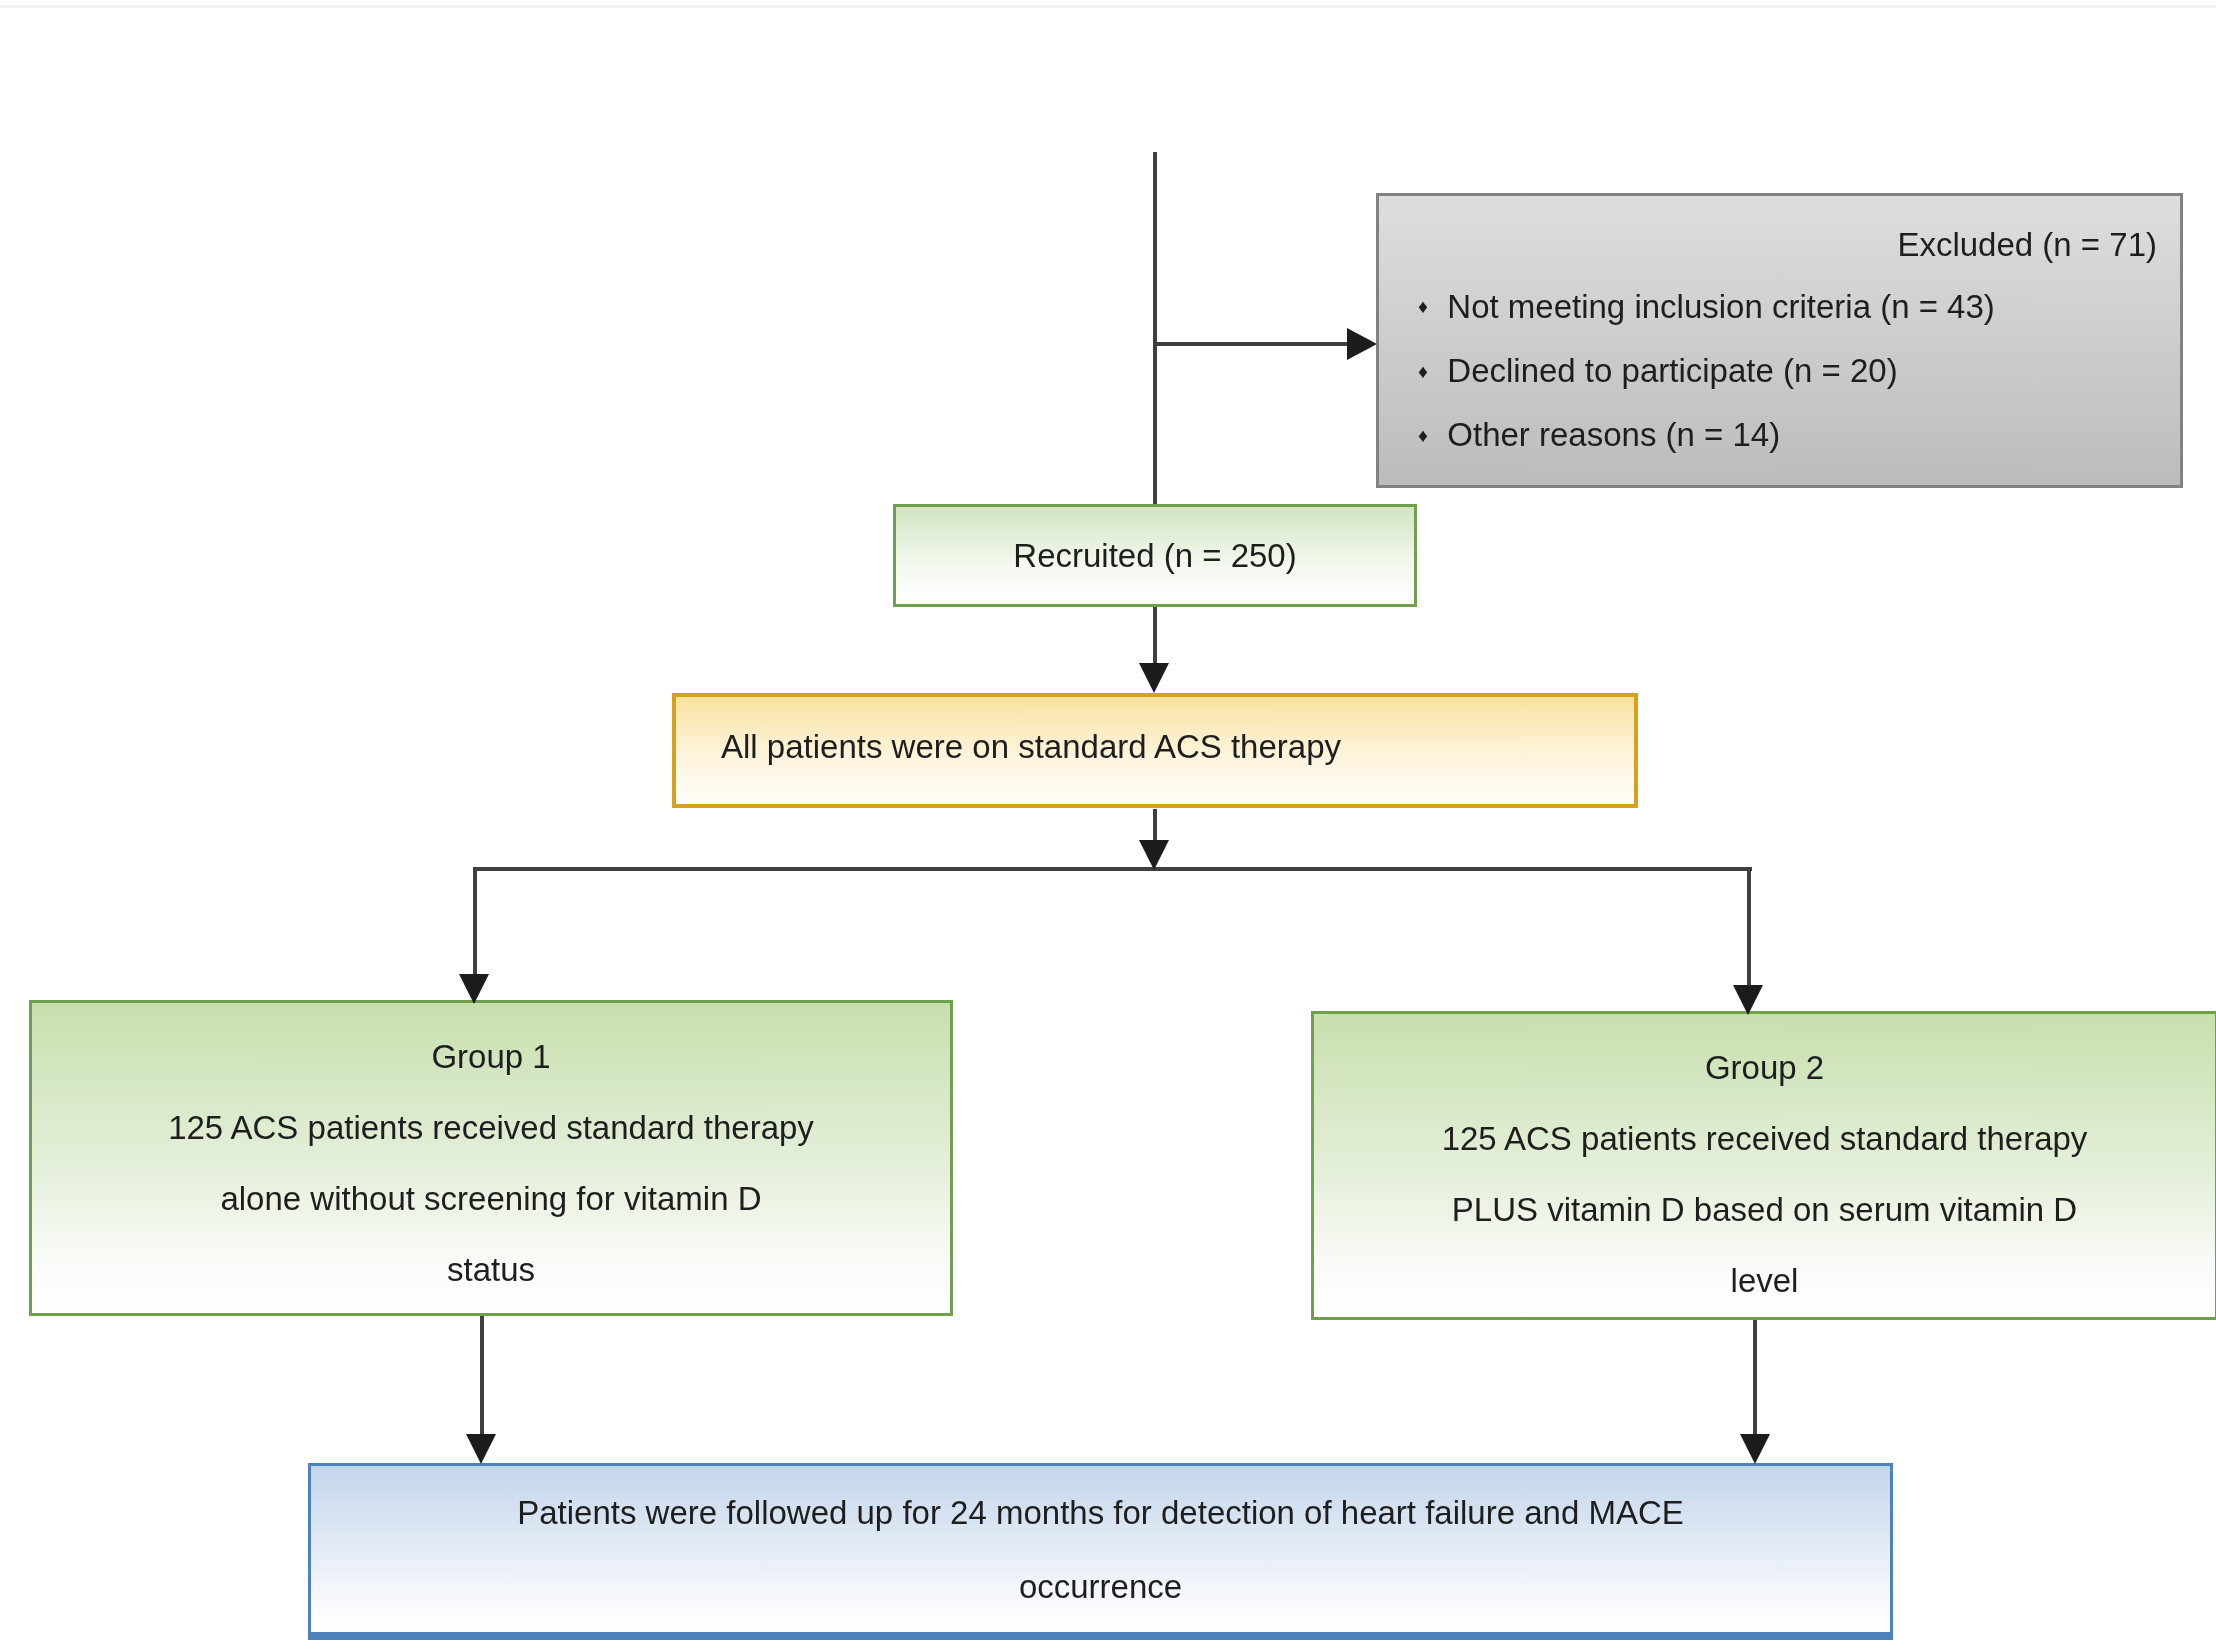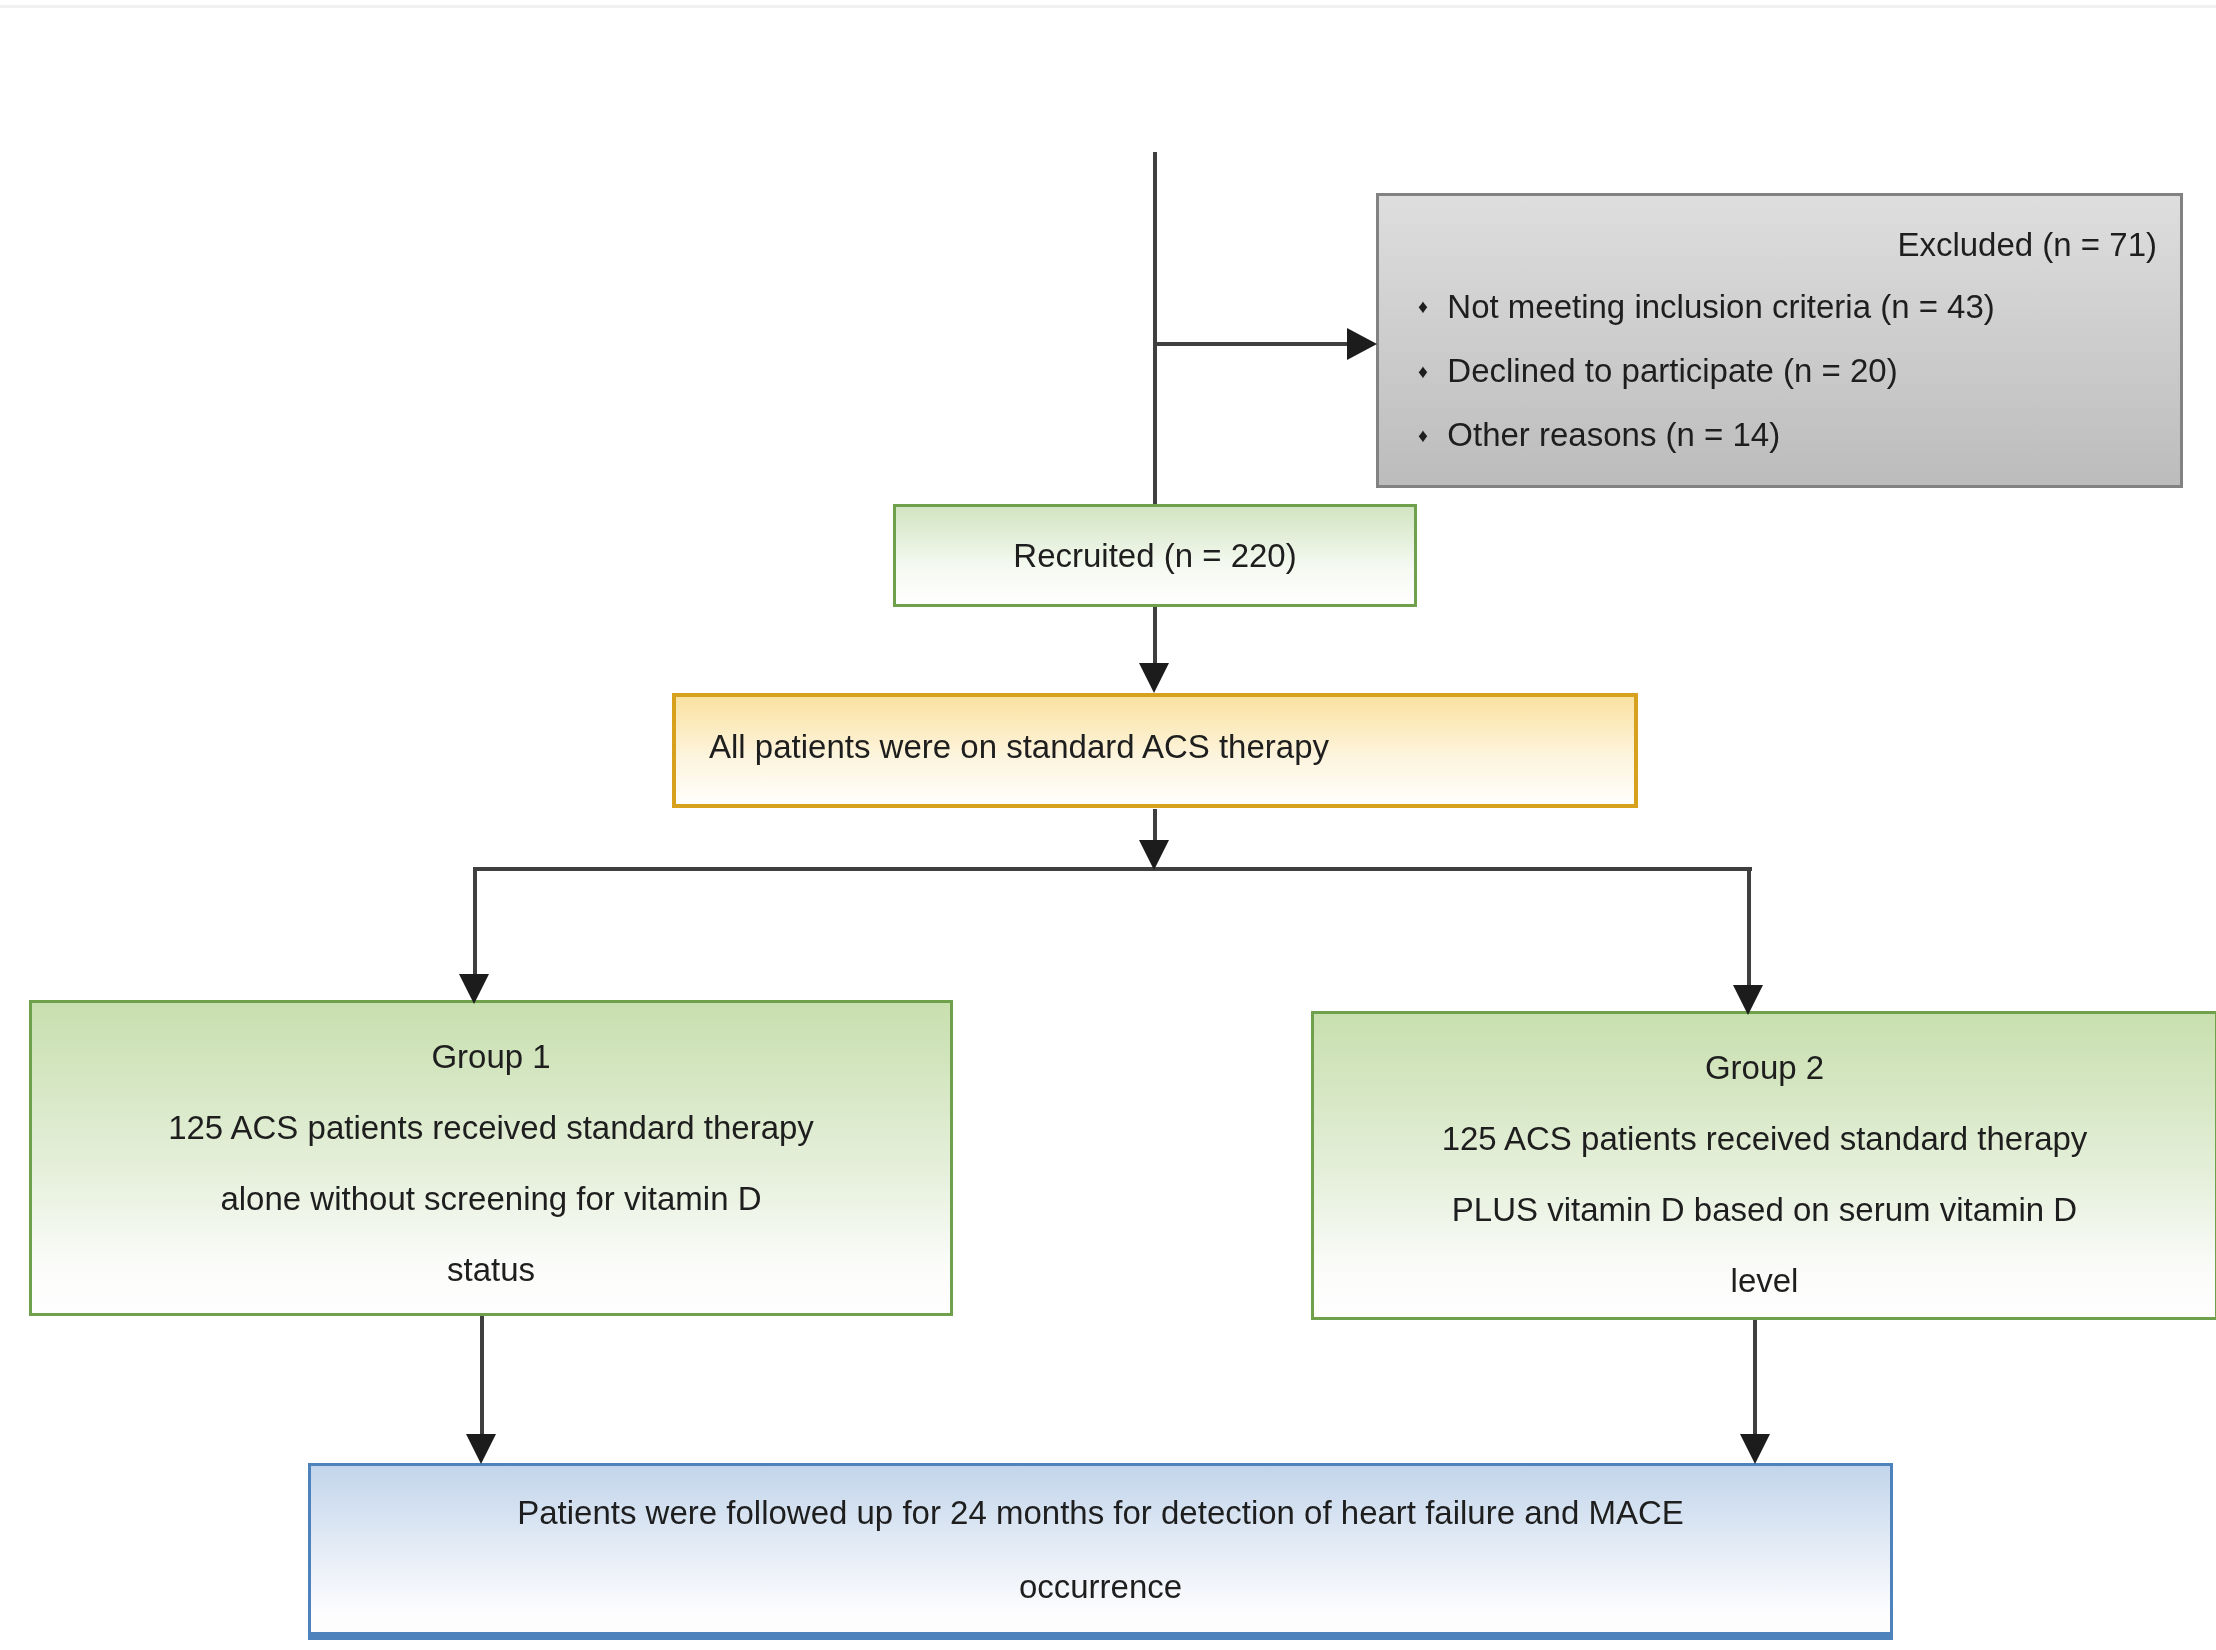--- a/index.html
+++ b/index.html
@@ -75,20 +75,21 @@
     width: 966px; height: 115px;
     border: 4px solid var(--gold_border, #d7a11e);
     background: linear-gradient(to bottom, var(--gold_fill, #fae2a0) 0%, #fdf4dd 55%, #fffefb 100%);
   }
   .box-therapy .center-text {
     justify-content: flex-start;
     padding-left: 33px;
     padding-bottom: 8px;
     box-sizing: border-box;
     text-align: left;
+    margin-left: 12px;
   }
   .box-group {
     border: 3.4px solid var(--green_border, #6fa04c);
     background: linear-gradient(to bottom, var(--group_fill, #c8dfae) 0%, #e6f0dc 55%, #fbfcfa 85%, #fefefe 100%);
     text-align: center;
     white-space: pre-line;
     line-height: 2.15;
     padding-top: 19.4px;
     margin-left: 9px;
   }
@@ -173,21 +174,21 @@
       <span class="bullet">♦</span>
       <span>Declined to participate (n = 20)</span>
     </div>
     <div class="excluded-item">
       <span class="bullet">♦</span>
       <span>Other reasons (n = 14)</span>
     </div>
   </div>
 
   <div class="box box-recruited">
-    <div class="center-text">Recruited (n = 220)</div>
+    <div class="center-text">Recruited (n = 250)</div>
   </div>
 
   <div class="box box-therapy">
     <div class="center-text">All patients were on standard ACS therapy</div>
   </div>
 
   <div class="box box-group box-group1">Group 1
 125 ACS patients received standard therapy
 alone without screening for vitamin D
 status</div>

